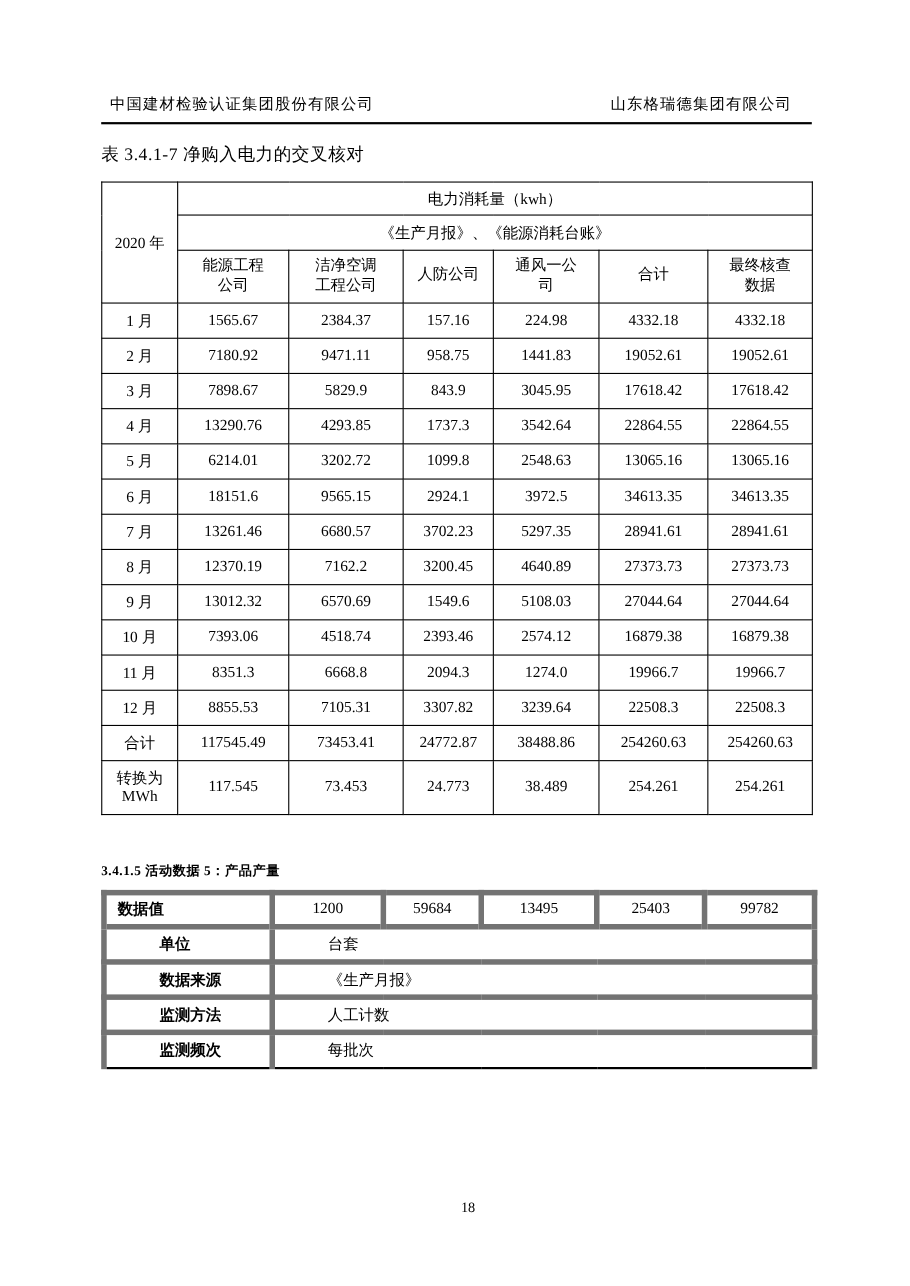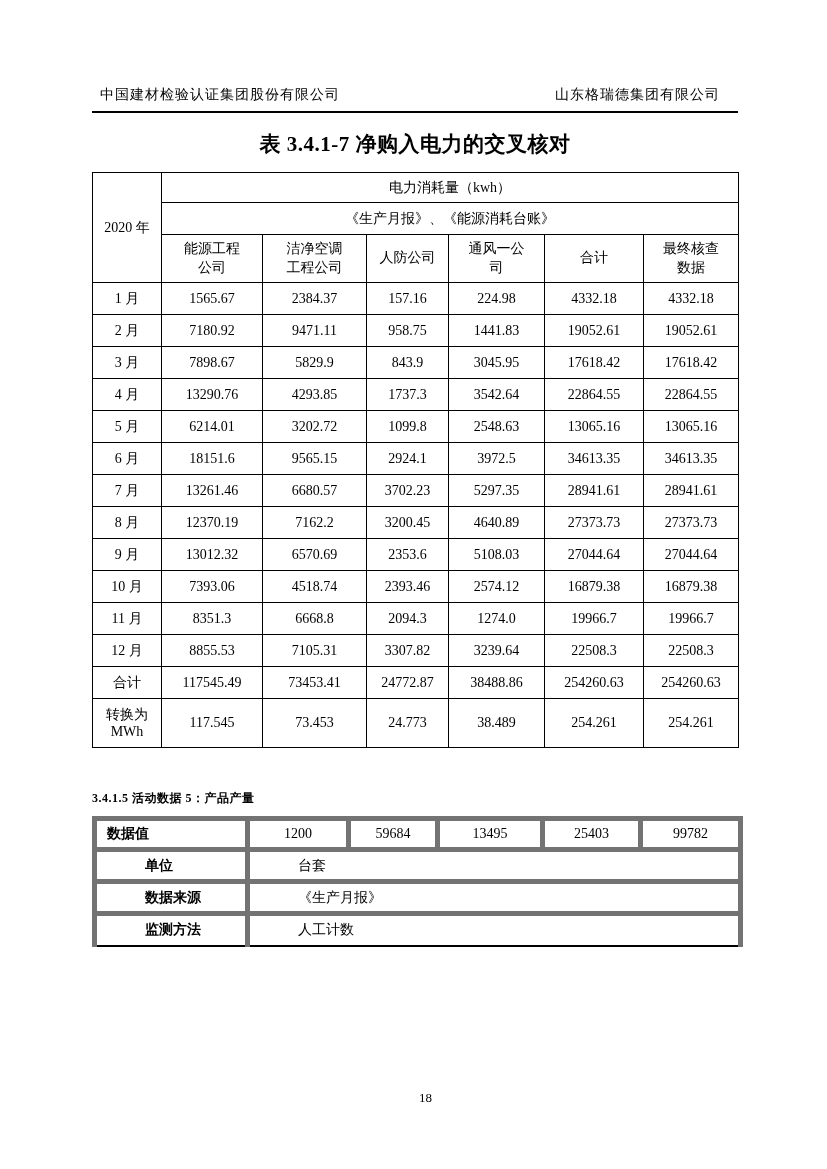--- a/index.html
+++ b/index.html
@@ -15,21 +15,21 @@
   
   .doc-header {
     display:flex; justify-content:space-between; align-items:flex-end;
     padding-top:86px; padding-bottom:7px;
     border-bottom:2px solid #000;
   }
   .doc-header .company { font-size:14px; letter-spacing:1px; }
   .doc-header .company.left { padding-left:8px; }
   .doc-header .company.right { padding-right:18px; }
 
-  .doc-title { text-align:center; font-weight:bold; font-size:21px; margin-top:17px; letter-spacing:0.5px; }
+  .doc-title { font-weight:normal; font-size:16px; margin-top:17px; letter-spacing:0.5px; }
 
   
   table.t1 { border-collapse:collapse; table-layout:fixed; width:646px; margin-top:14px; }
   table.t1 td, table.t1 th {
     border:1px solid #000; text-align:center; vertical-align:middle;
     font-size:14px; font-weight:normal; padding:1px 2px; overflow:hidden;
   }
   table.t1 { border:1.5px solid #000; }
   table.t1 tr.hrow-a td { height:30px; }
   table.t1 tr.hrow-b td { height:32px; }
@@ -167,21 +167,21 @@
             <td>7162.2</td>
             <td>3200.45</td>
             <td>4640.89</td>
             <td>27373.73</td>
             <td>27373.73</td>
           </tr>
           <tr>
             <td>9 月</td>
             <td>13012.32</td>
             <td>6570.69</td>
-            <td>2353.6</td>
+            <td>1549.6</td>
             <td>5108.03</td>
             <td>27044.64</td>
             <td>27044.64</td>
           </tr>
           <tr>
             <td>10 月</td>
             <td>7393.06</td>
             <td>4518.74</td>
             <td>2393.46</td>
             <td>2574.12</td>
@@ -254,19 +254,23 @@
             <td class="wide" colspan="5">台套</td>
           </tr>
           <tr class="info">
             <td class="lbl">数据来源</td>
             <td class="wide" colspan="5">《生产月报》</td>
           </tr>
           <tr class="info">
             <td class="lbl">监测方法</td>
             <td class="wide" colspan="5">人工计数</td>
           </tr>
+          <tr class="info">
+            <td class="lbl">监测频次</td>
+            <td class="wide" colspan="5">每批次</td>
+          </tr>
         </tbody>
     </table>
 
   </div>
 
   <div class="footer">18</div>
 </div>
 
 </body></html>

